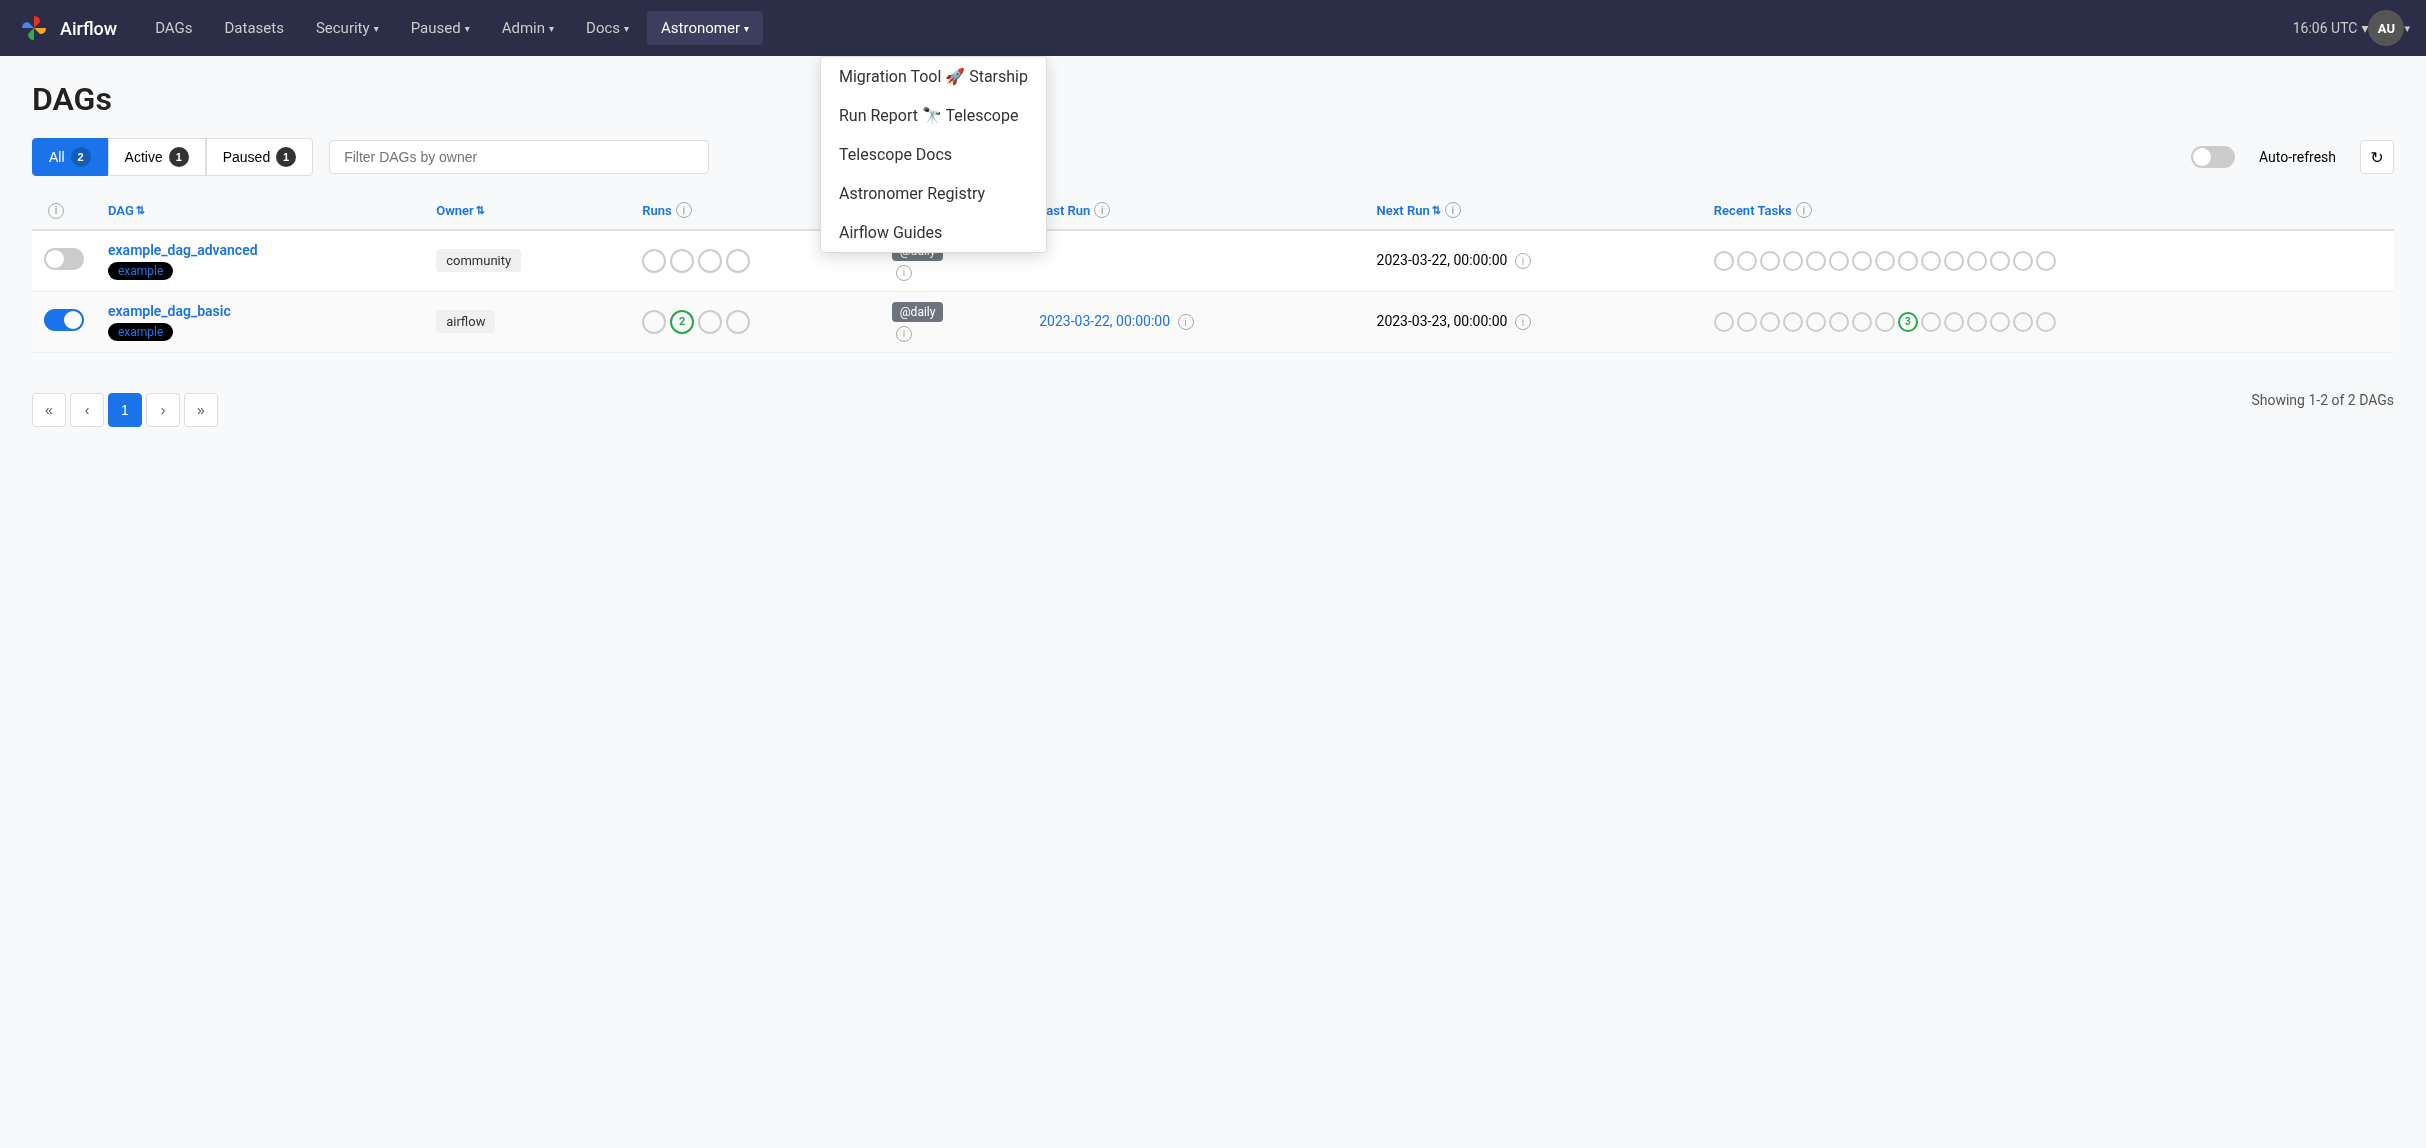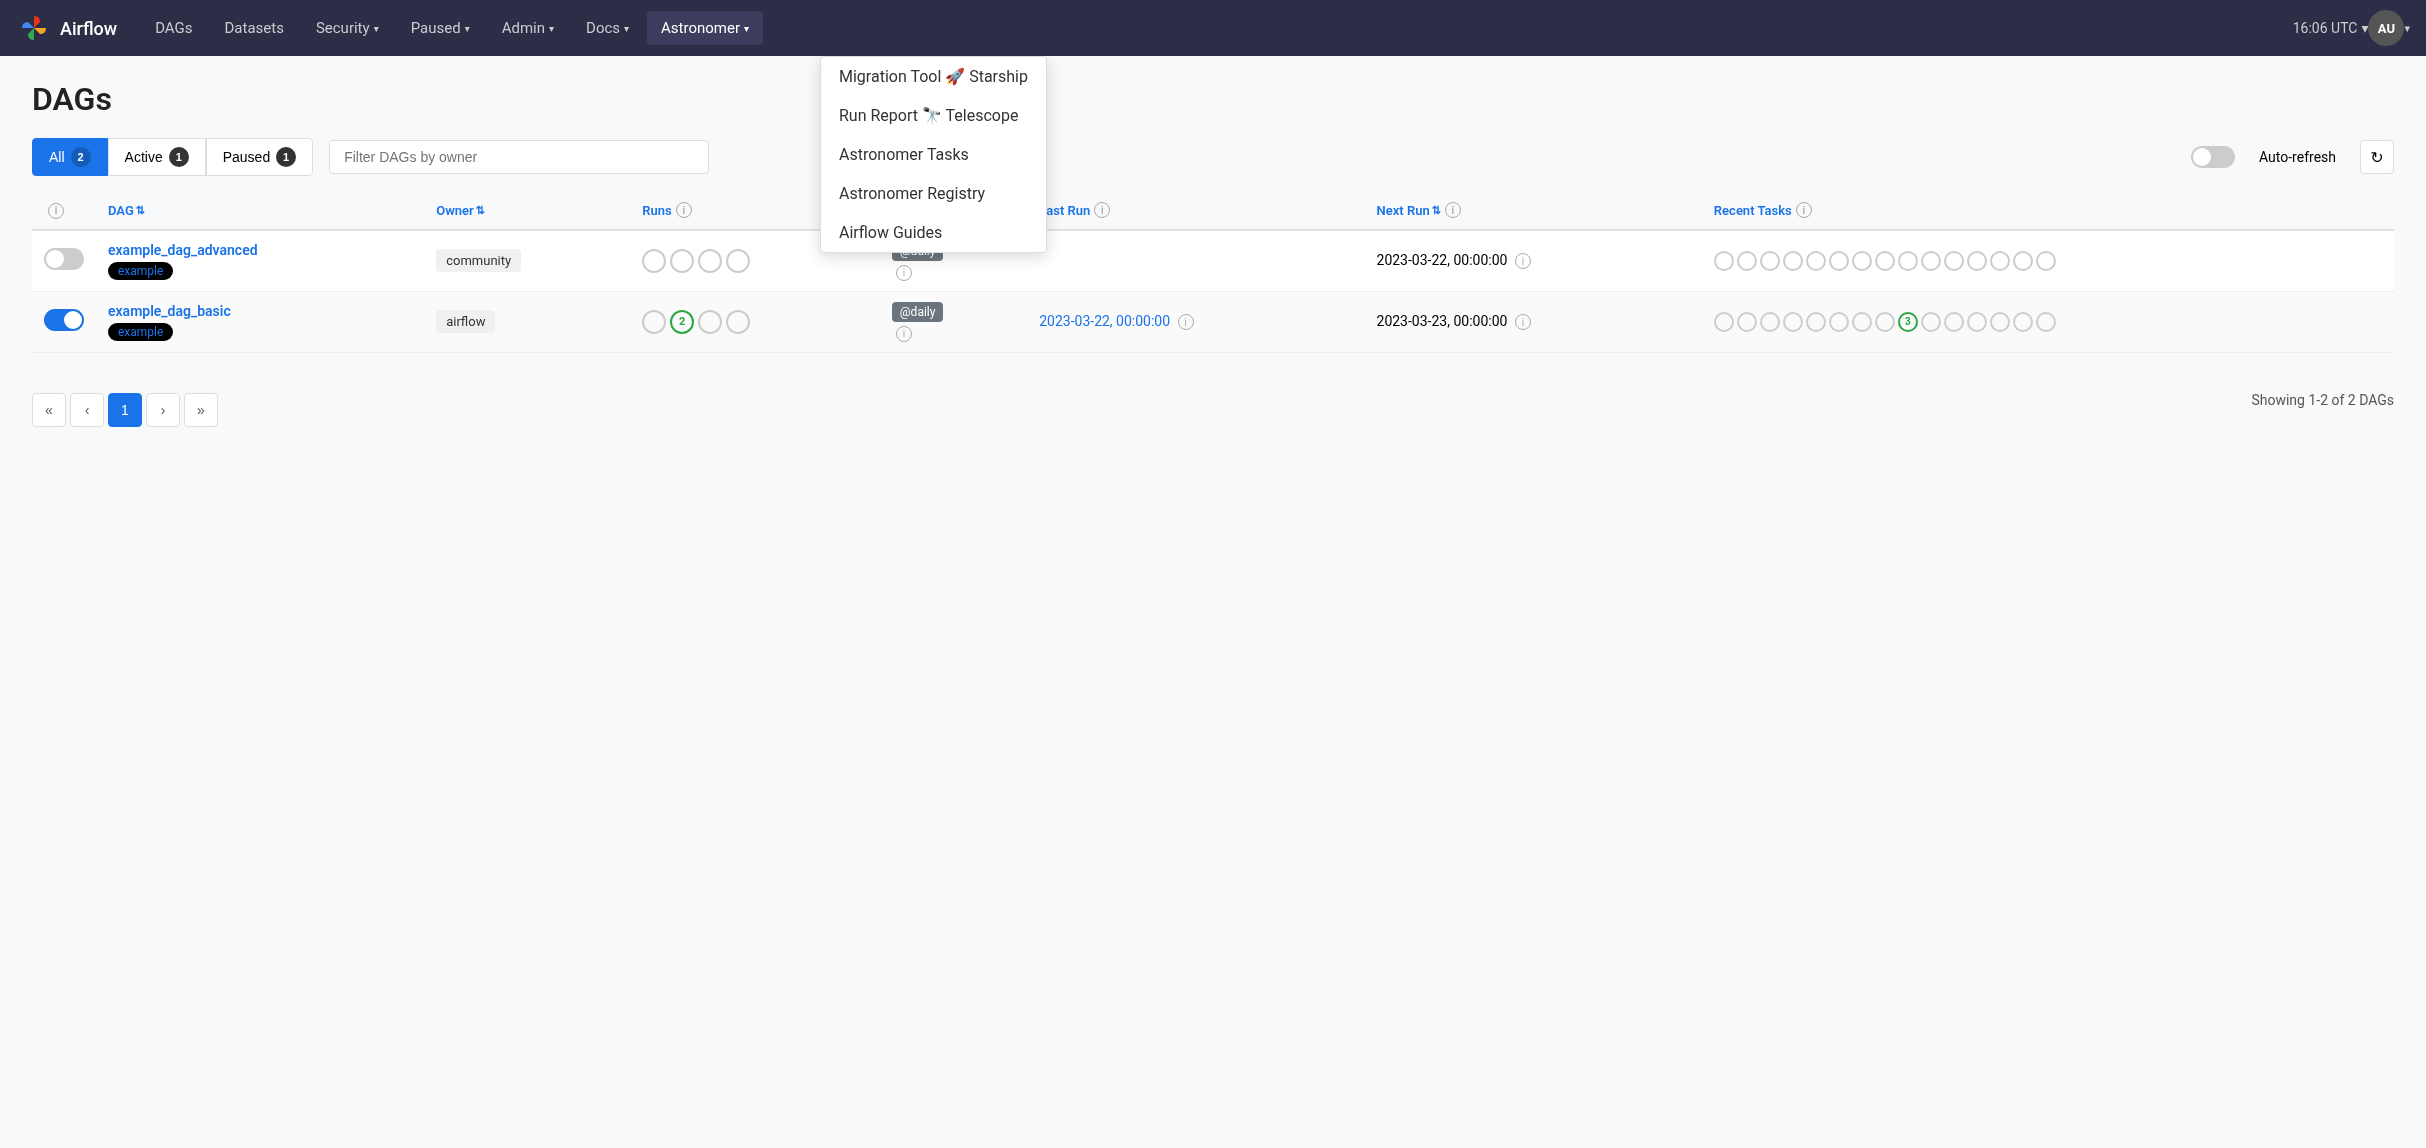--- a/index.html
+++ b/index.html
@@ -426,21 +426,21 @@
 </nav>
 
 <div class="dropdown-menu">
   <div class="dropdown-item">
     <span>Migration Tool 🚀 Starship</span>
   </div>
   <div class="dropdown-item">
     <span>Run Report 🔭 Telescope</span>
   </div>
   <div class="dropdown-item">
-    <span>Astronomer Tasks</span>
+    <span>Telescope Docs</span>
   </div>
   <div class="dropdown-item">
     <span>Astronomer Registry</span>
   </div>
   <div class="dropdown-item">
     <span>Airflow Guides</span>
   </div>
 </div>
 
 <div class="main">

